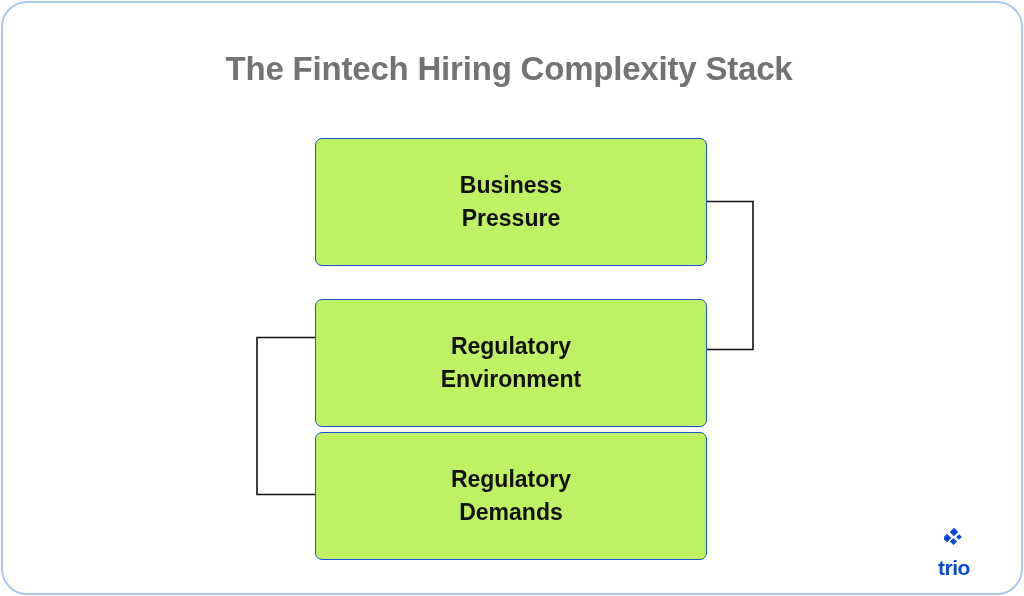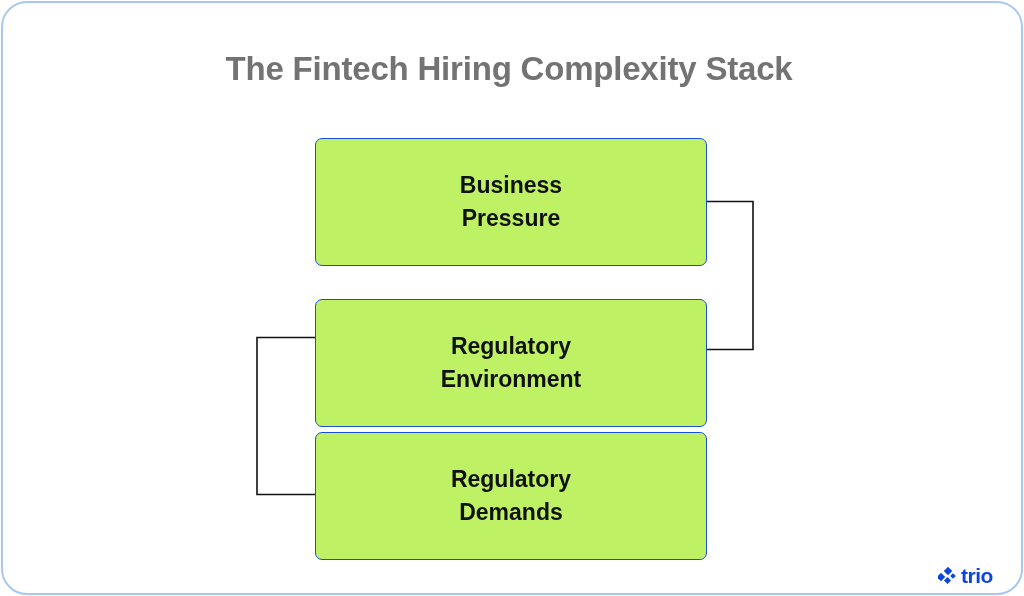--- a/index.html
+++ b/index.html
@@ -18,21 +18,21 @@
     border: 1.5px solid #1a4fd8; border-radius: 7px; background: #bef264;
     display: flex; align-items: center; justify-content: center; text-align: center;
     box-sizing: border-box;
   }
   .box span {
     font-family: "Liberation Sans", sans-serif; font-weight: 700; font-size: 23px;
     line-height: 33px; color: #111111; white-space: pre-line;
   }
   .connector { position: absolute; pointer-events: none; }
   .logo {
-    position: absolute; left: 938px; top: 565px; display: flex; align-items: center; gap: 3px;
+    position: absolute; left: 938px; top: 528px; display: flex; align-items: center; gap: 11px; flex-direction: column;
   }
   .logo-text {
     font-family: "Liberation Sans", sans-serif; font-weight: 700; font-size: 21px; color: #0c47dd;
     letter-spacing: -0.5px; line-height: 1;
   }
 </style>
 </head>
 <body>
 
 <div class="frame"></div>

